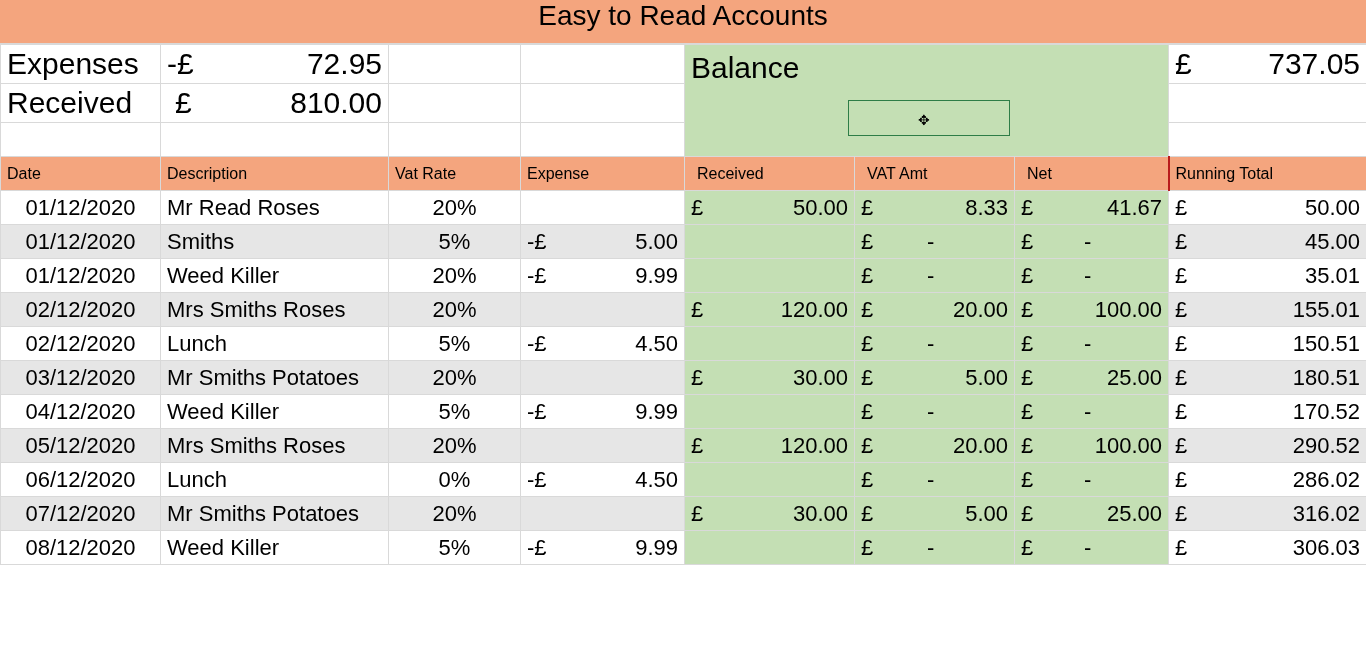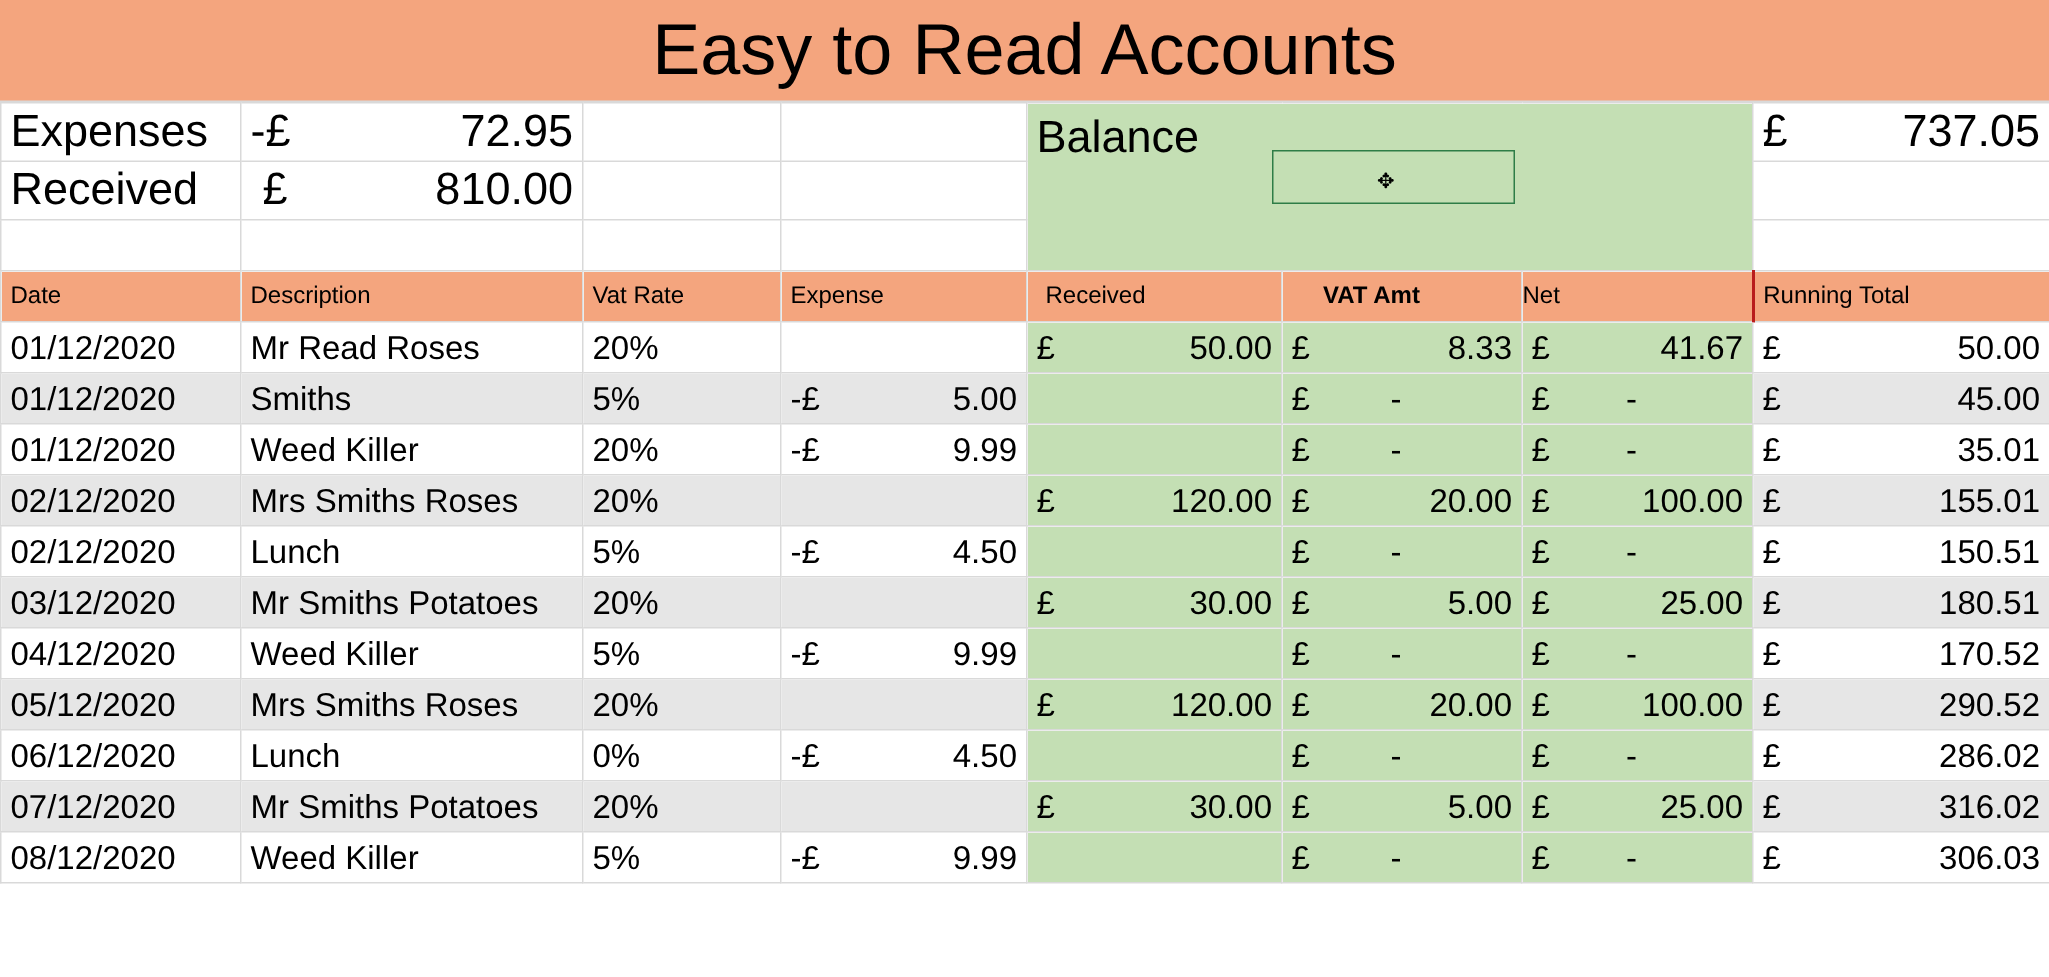--- a/index.html
+++ b/index.html
@@ -12,25 +12,25 @@
     background: #fff;
     overflow: hidden;
   }
   .sheet {
     width: 1366px;
     height: 651px;
     position: relative;
   }
   .title-bar {
     background: #f4a57e;
-    height: 68px;
+    height: 44px;
     display: flex;
-    align-items: center;
+    align-items: flex-start;
     justify-content: center;
-    font-size: 48px;
+    font-size: 28px;
     font-weight: 400;
     border-bottom: 1px solid #d9d9d9;
   }
   table.grid {
     border-collapse: collapse;
     width: 1366px;
     table-layout: fixed;
   }
   table.grid td {
     border: 1px solid #d9d9d9;
@@ -56,21 +56,21 @@
     background: #f4a57e;
     font-size: 16px;
     font-weight: 400;
     border-top: 3px solid #000;
     border-bottom: 2px solid #000;
     height: 42px;
   }
   .data-row td { height: 37px; font-size: 22px; }
   .alt td.altable { background: #e6e6e6; }
   .data-row td.green-bg { background: #c4dfb4; }
-  .r  { text-align: left; }
+  .r  { text-align: center; }
   .l  { text-align: left; }
   .money { display: flex; justify-content: space-between; align-items: center; width: 100%; }
   .money .sym { }
   .money .amt { text-align: center; }
   .hdr-row td.run-hdr { border-left: 2px solid #b91c1c; }
   .cursor-cell {
     position: absolute;
     border: 1px solid #2e7d47;
     background: transparent;
     pointer-events: none;
@@ -145,22 +145,22 @@
           <td></td>
       <td></td>
     </tr>
 
     <tr class="hdr-row">
       <td class="l">Date</td>
       <td class="l">Description</td>
       <td class="l">Vat Rate</td>
       <td class="l">Expense</td>
       <td class="l" style="padding-left:12px;">Received</td>
-      <td class="l" style="padding-left:27px;font-weight:bold;">VAT Amt</td>
-      <td class="l" style="padding-left:0;">Net</td>
+      <td class="l" style="padding-left:12px;">VAT Amt</td>
+      <td class="l" style="padding-left:12px;">Net</td>
       <td class="l run-hdr">Running Total</td>
     </tr>
 
     </tbody>
       <tbody id="rows-body">
         <tr class="data-row">
           <td class="r altable">01/12/2020</td>
           <td class="l altable">Mr Read Roses</td>
           <td class="r altable">20%</td>
           <td class="altable"></td>

